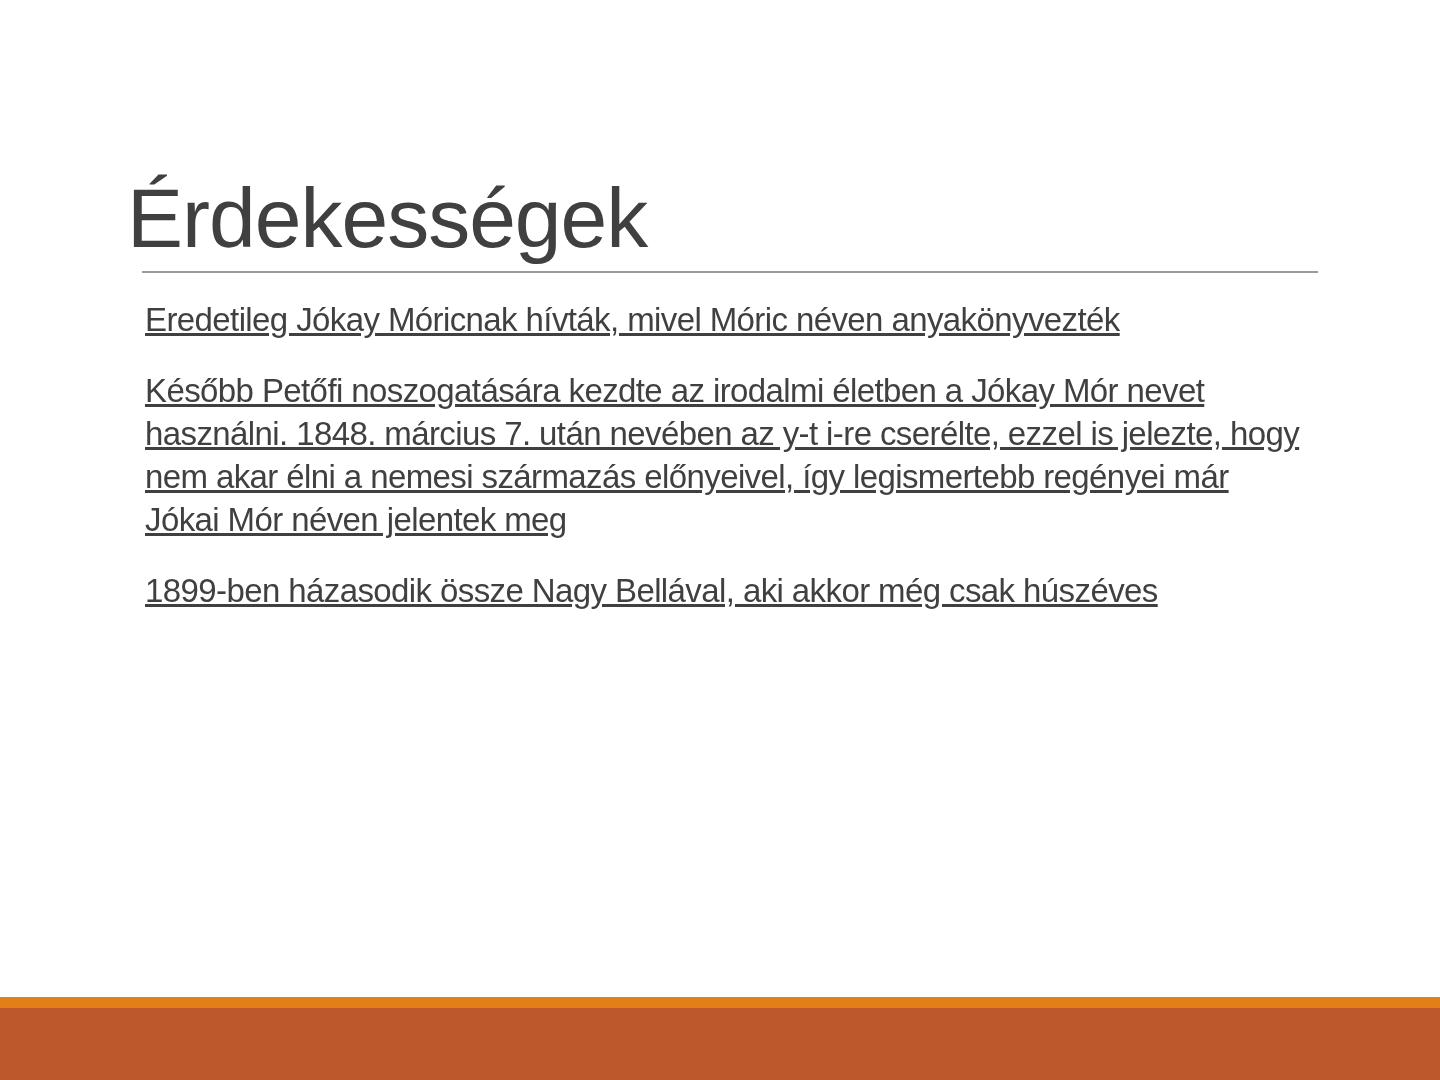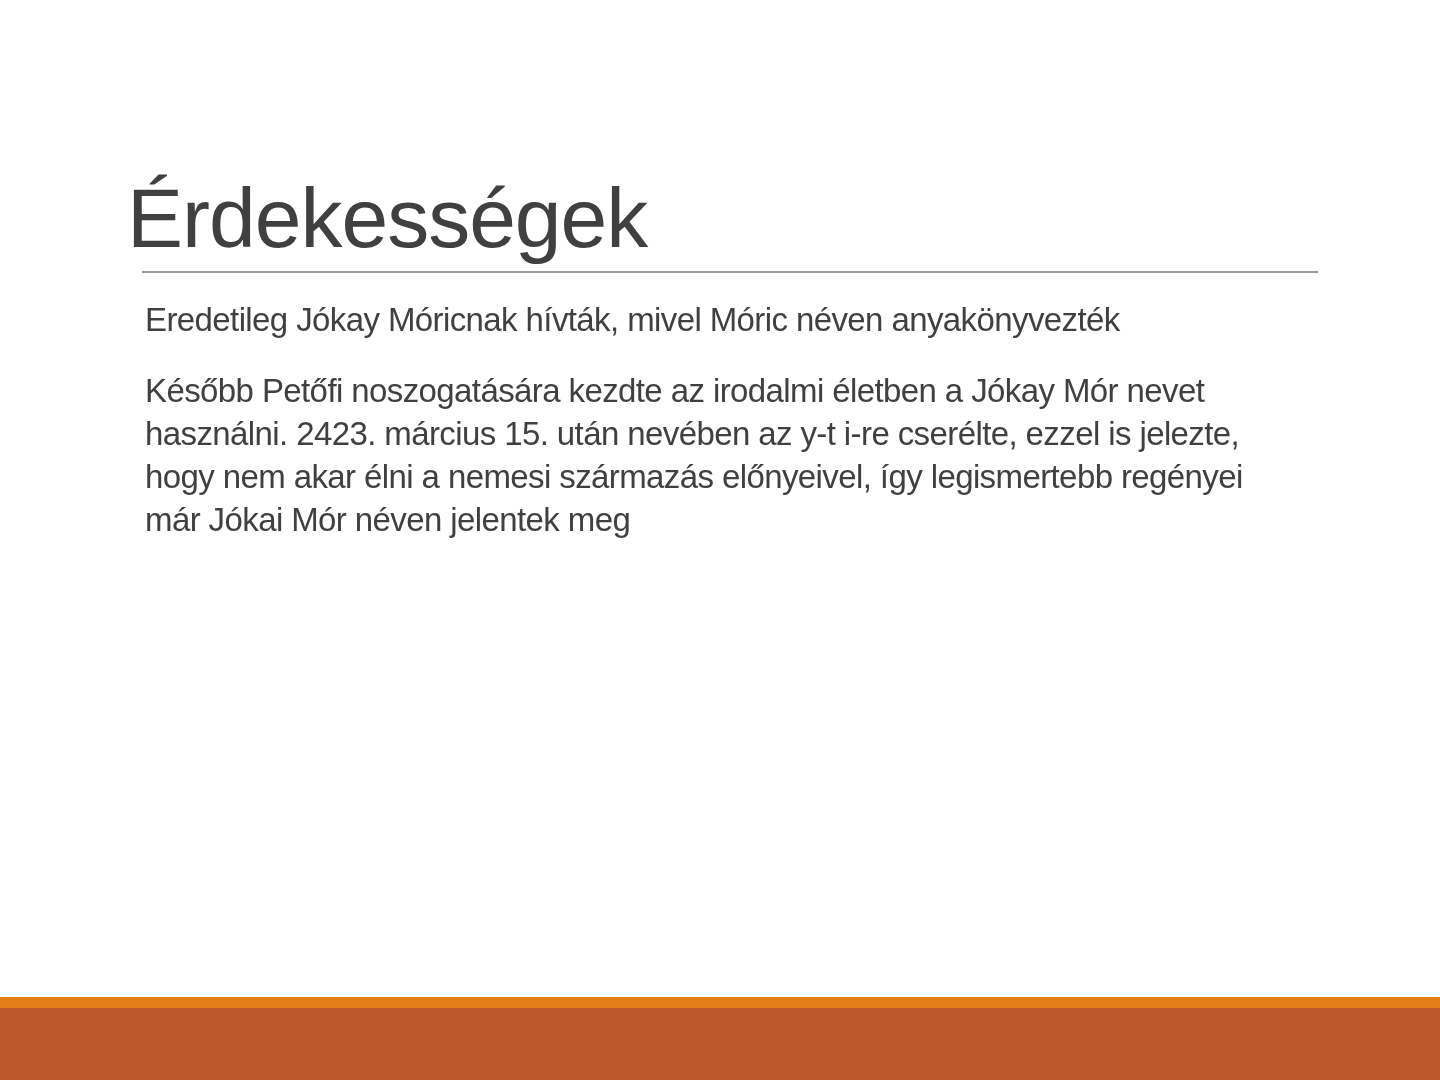--- a/index.html
+++ b/index.html
@@ -12,21 +12,21 @@
     .title {
       position: absolute; left: 127px; top: 168px;
       font-size: 84px; line-height: 100px; letter-spacing: -1px;
       color: #404040; white-space: nowrap;
     }
     .rule {
       position: absolute; left: 142px; top: 271px; width: 1176px; height: 2px;
       background: #9a9a9a;
     }
     .body {
-      position: absolute; left: 145px; top: 298px; width: 1160px;
+      position: absolute; left: 145px; top: 298px; width: 1160px; text-decoration: underline;
     }
     .para {
       font-size: 33px; line-height: 43px; margin: 0 0 28px 0;
       letter-spacing: -0.6px; color: #404040;
     }
     .band-orange {
       position: absolute; left: 0; top: 997px; width: 1440px; height: 11px;
       background: #e27f16;
     }
     .band-rust {
@@ -35,17 +35,18 @@
     }
   </style>
 </head>
 <body>
 
 <div>
   <div class="title">Érdekességek</div>
   <div class="rule"></div>
   <div class="body">
     <p class="para">Eredetileg Jókay Móricnak hívták, mivel Móric néven anyakönyvezték</p>
-    <p class="para">Később Petőfi noszogatására kezdte az irodalmi életben a Jókay Mór nevet használni. 2423. március 15. után nevében az y-t i-re cserélte, ezzel is jelezte, hogy nem akar élni a nemesi származás előnyeivel, így legismertebb regényei már Jókai Mór néven jelentek meg</p>
+    <p class="para">Később Petőfi noszogatására kezdte az irodalmi életben a Jókay Mór nevet használni. 1848. március 7. után nevében az y-t i-re cserélte, ezzel is jelezte, hogy nem akar élni a nemesi származás előnyeivel, így legismertebb regényei már Jókai Mór néven jelentek meg</p>
+    <p class="para">1899-ben házasodik össze Nagy Bellával, aki akkor még csak húszéves</p>
   </div>
   <div class="band-orange"></div>
   <div class="band-rust"></div>
 </div>
 
 </body></html>

